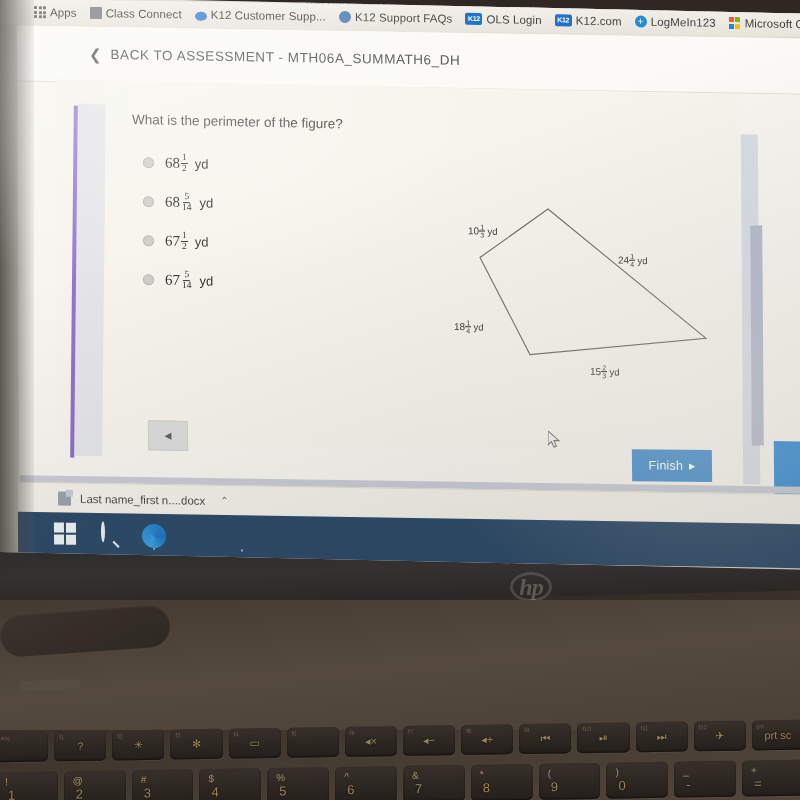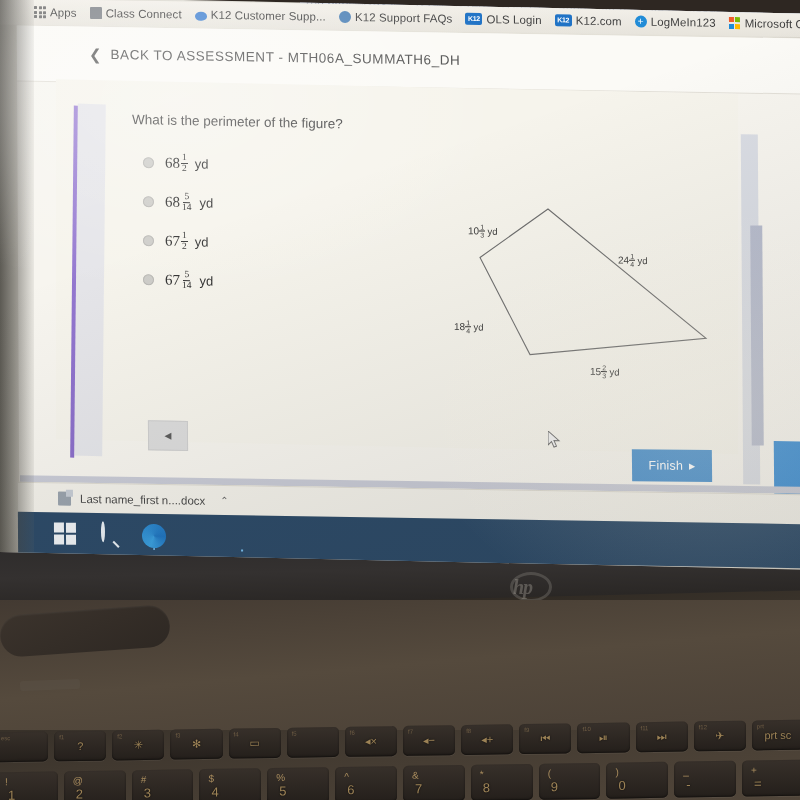--- a/index.html
+++ b/index.html
@@ -23,22 +23,22 @@
     position: absolute; left: 0; top: 540px; width: 800px; height: 70px;
     background: linear-gradient(180deg, #2d2b2b 0%, #343130 55%, #2a2725 100%);
     transform: skewY(-1.4deg); transform-origin: left top;
   }
   .hp-logo {
     position: absolute; left: 510px; top: 572px;
     width: 42px; height: 30px; border-radius: 50%;
     border: 3px solid rgba(150,145,140,0.30);
     color: rgba(170,165,158,0.38);
     font-family: "Liberation Serif", serif;
-    font-style: italic; font-size: 20px; font-weight: bold;
-    line-height: 25px; letter-spacing: -1px;
+    font-style: italic; font-size: 24px; font-weight: bold;
+    text-align: center; line-height: 25px; letter-spacing: -1px;
   }
   .palmrest {
     position: absolute; left: 0; top: 600px; width: 800px; height: 130px;
     background: linear-gradient(175deg, #433a32 0%, #554a3d 50%, #4a4036 100%);
   }
   .touchpad {
     position: absolute; left: 0px; top: 610px; width: 170px; height: 42px;
     background: linear-gradient(160deg, #3b332c, #2e2823);
     border-radius: 21px; transform: rotate(-4deg);
     box-shadow: inset 0 1px 2px rgba(255,255,255,0.06);

